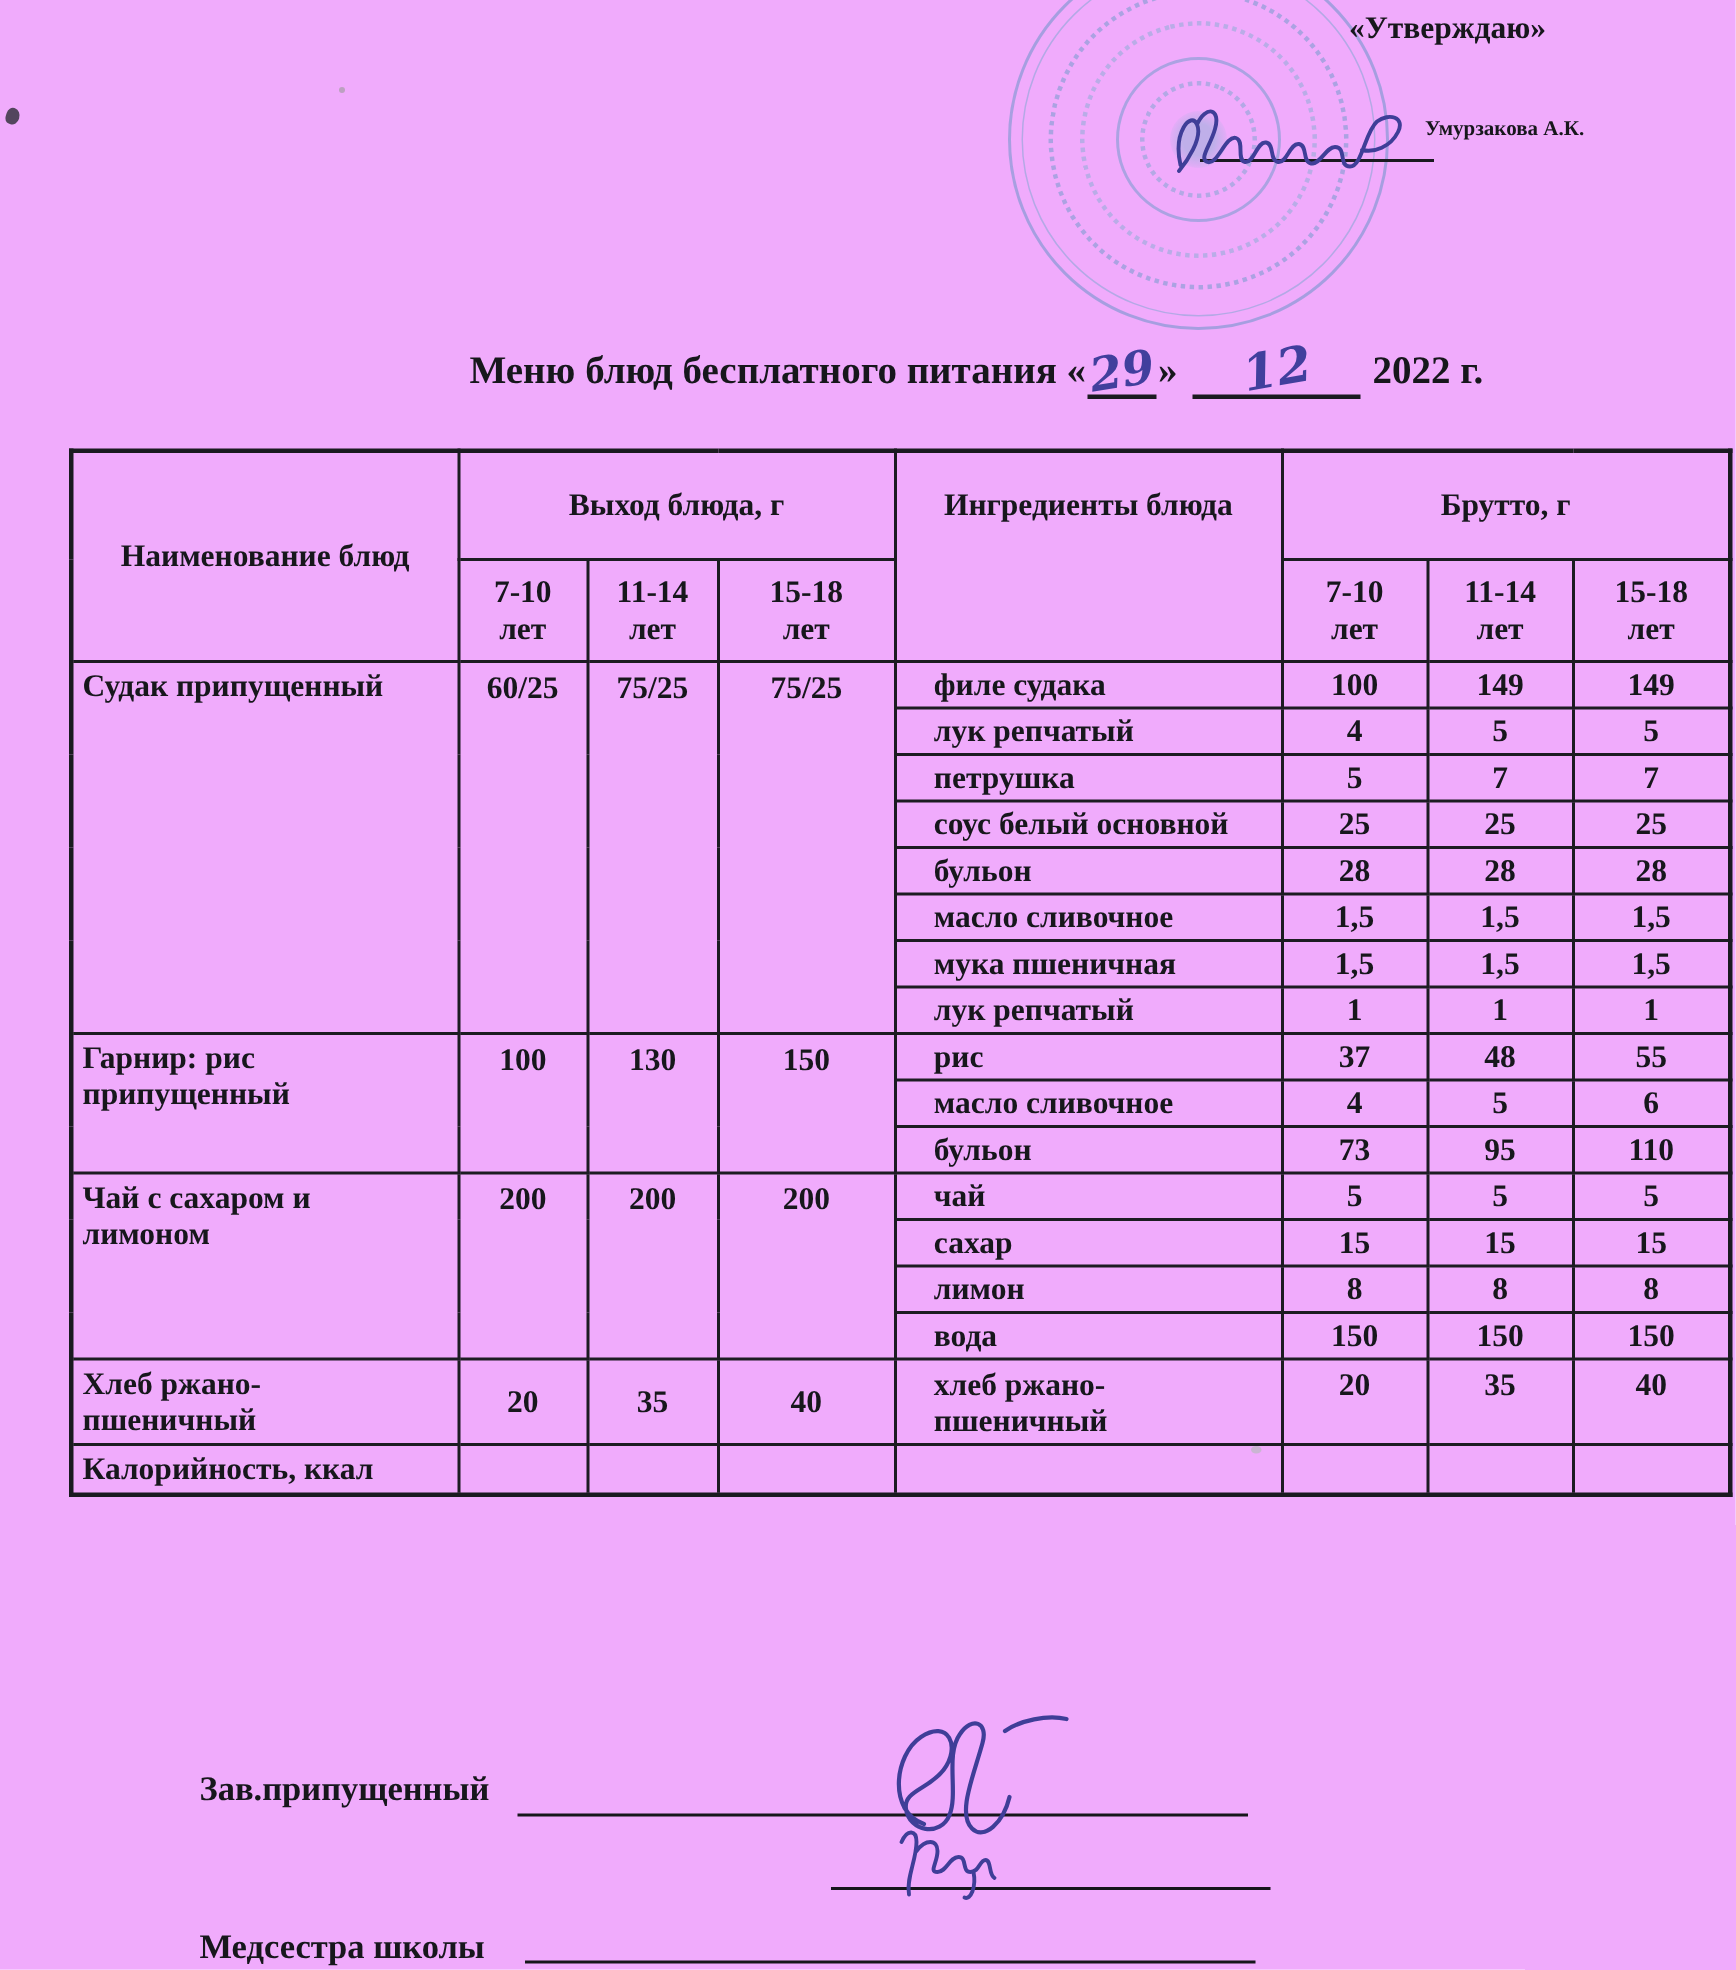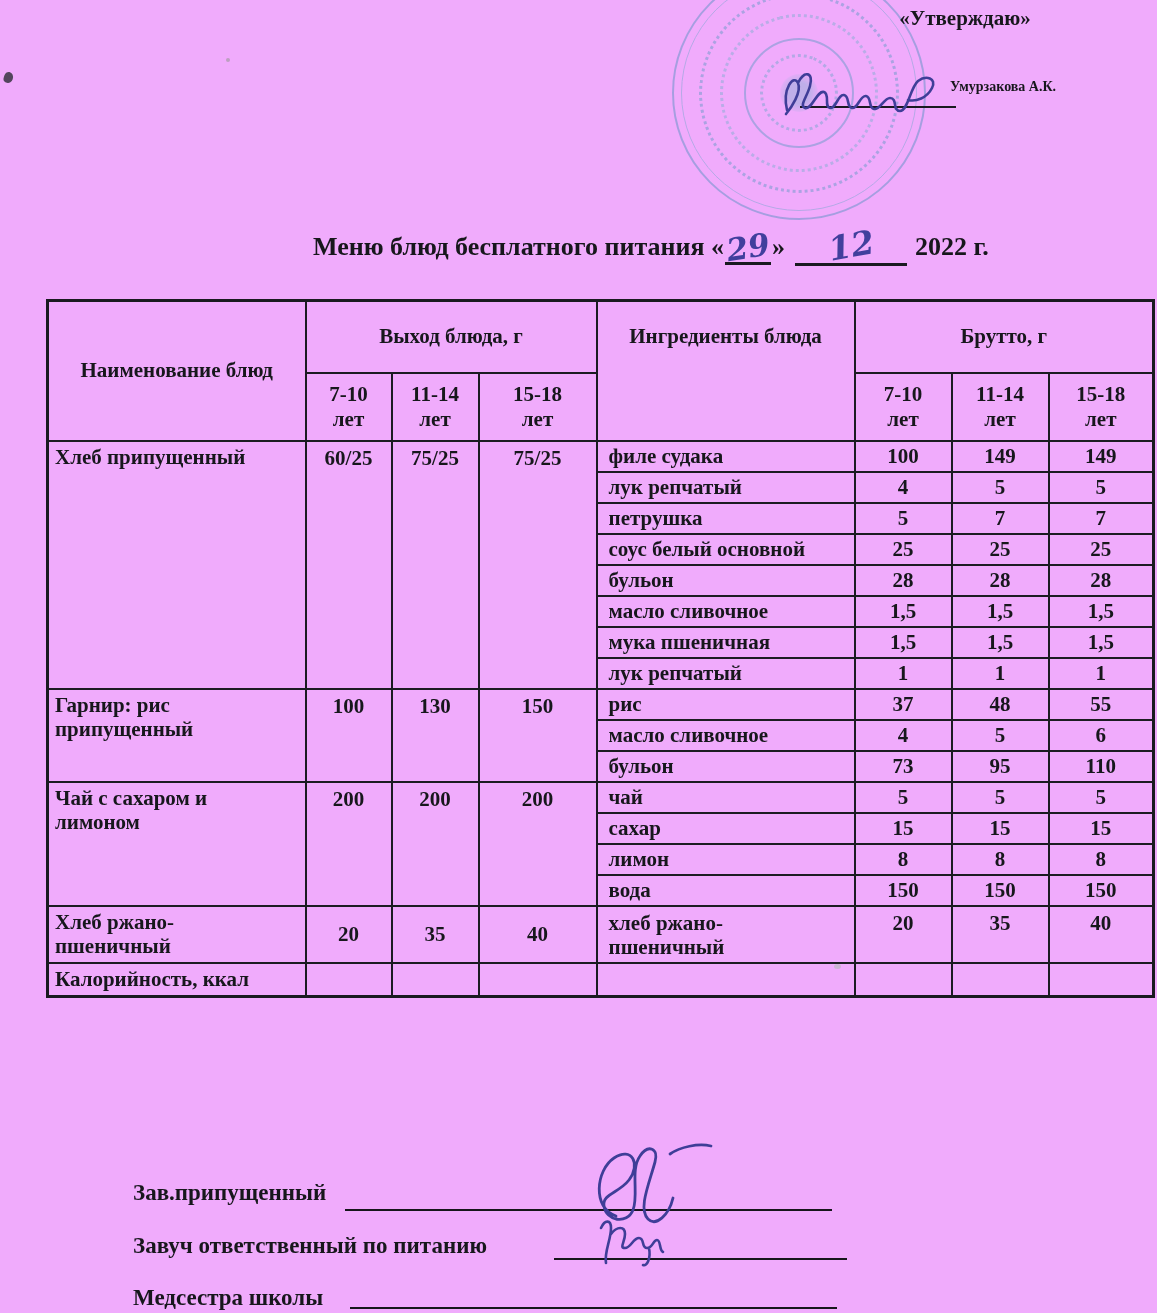--- a/index.html
+++ b/index.html
@@ -43,21 +43,21 @@
   
   .table-wrap { position:absolute; left:46px; top:299px; z-index:2; }
   table { border-collapse:collapse; table-layout:fixed; width:1106px; background:transparent; }
   th,td { border:2px solid #1c1c22; font-size:21px; font-weight:bold; line-height:1.18; overflow:hidden; }
   table { border:3px solid #1a1a20; }
   tr.h1 { height:72px; } tr.h2 { height:68px; }
   tr.r { height:31px; } tr.r-bread { height:56px; } tr.r-cal { height:33px; }
   th { text-align:center; vertical-align:middle; white-space:pre-line; }
   th.ing-head { vertical-align:top; padding-top:22px; }
   td.dish { text-align:left; vertical-align:top; padding:3px 6px; white-space:pre-line; }
-  td.ing  { text-align:left; vertical-align:middle; padding:1px 11px; white-space:pre-line;margin-left:21px; }
+  td.ing  { text-align:left; vertical-align:middle; padding:1px 25px; white-space:pre-line;margin-left:21px; }
   td.ing-top { vertical-align:top; padding-top:4px; }
   td.num  { text-align:center; vertical-align:middle; }
   td.numtop { vertical-align:top; padding-top:4px; }
 
   
   .f-label { position:absolute; left:133px; font-size:23px; font-weight:bold; z-index:2; }
   .f1 { top:1180px; } .f2 { top:1233px; } .f3 { top:1285px; }
   .f-line { position:absolute; border-top:2.5px solid #16161b; z-index:1; }
   .l1 { left:345px; top:1209px; width:487px; }
   .l2 { left:554px; top:1258px; width:293px; }
@@ -131,21 +131,21 @@
         <th>7-10
 лет</th>
         <th>11-14
 лет</th>
         <th>15-18
 лет</th>
       </tr>
     </thead>
     <tbody>
       <tr class="r">
-        <td class="dish" rowspan="8">Хлеб припущенный</td>
+        <td class="dish" rowspan="8">Судак припущенный</td>
         <td class="num numtop" rowspan="8">60/25</td>
         <td class="num numtop" rowspan="8">75/25</td>
         <td class="num numtop" rowspan="8">75/25</td>
         <td class="ing">филе судака</td>
         <td class="num">100</td>
         <td class="num">149</td>
         <td class="num">149</td>
       </tr>
       <tr class="r">
         <td class="ing">лук репчатый</td>
@@ -270,21 +270,20 @@
     </tbody>
   </table>
   </div>
 
   <div class="f-label f1">Зав.припущенный</div>
   <div class="f-line l1"></div>
   <svg class="sigA" width="150" height="98" viewBox="0 0 150 98">
     <path stroke-width="2.8" d="M42,80 C18,72 22,34 40,22 C58,10 67,28 55,44 C45,57 28,58 30,70 C32,85 53,89 59,74 C65,59 56,34 66,20 C74,8 85,12 81,26 C75,48 64,73 74,83 C82,91 95,79 99,62 M96,18 C106,11 124,7 137,10"></path>
   </svg>
 
-  <div class="f-label f2">Завуч ответственный по питанию</div>
   <div class="f-line l2"></div>
   <svg class="sigB" width="78" height="58" viewBox="0 0 78 58">
     <path stroke-width="2.6" d="M7,14 C11,5 17,6 17,14 C17,26 10,38 12,49 M17,20 C23,12 31,12 31,20 C31,28 25,34 31,34 C37,34 39,24 45,24 C51,24 47,34 53,34 C59,34 59,26 63,26 C67,26 65,36 69,38 M55,34 C57,44 53,53 49,51"></path>
   </svg>
 
   <div class="f-label f3">Медсестра школы</div>
   <div class="f-line l3"></div>
 
 </div>
 

